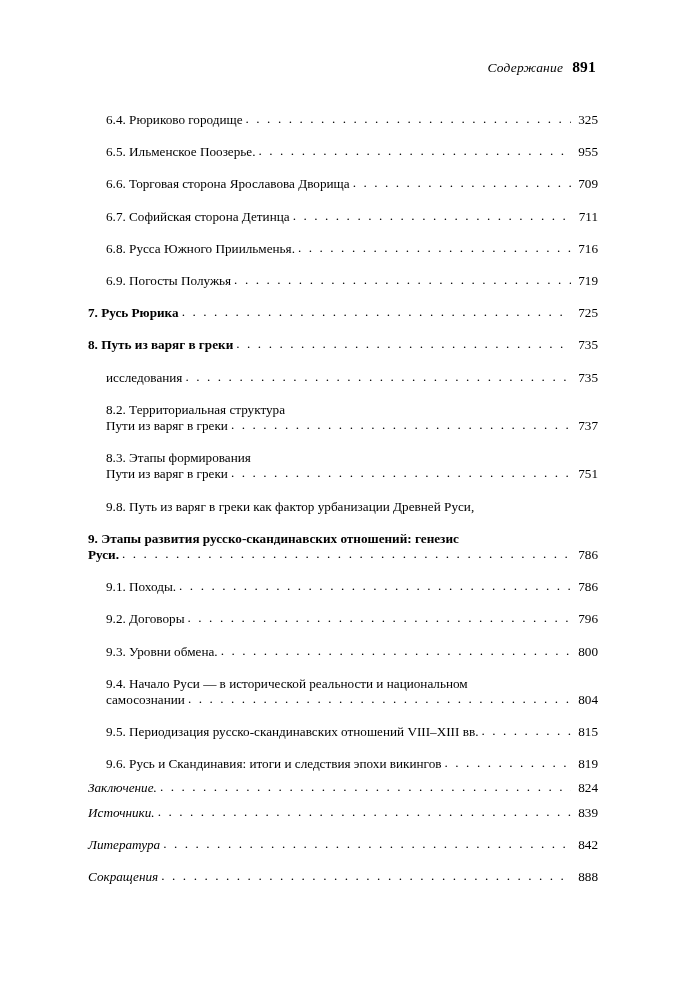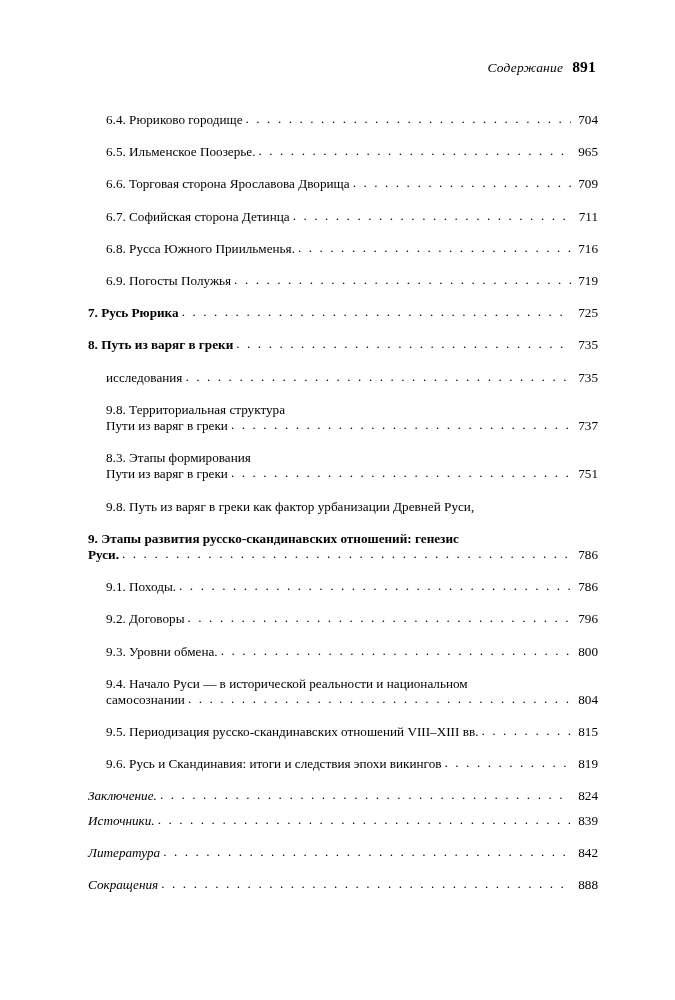--- a/index.html
+++ b/index.html
@@ -85,44 +85,44 @@
   
   .lvl1 { margin-left: 0px; }
   .lvl2 { margin-left: 18px; }
 
   .bold { font-weight: bold; }
   .italic { font-style: italic; }
 
   
   .gap-sm { margin-top: 16px; }
   .gap-md { margin-top: 9px; }
-  .gap-lg { margin-top: 15px; }
+  .gap-lg { margin-top: 7px; }
 </style>
 </head>
 <body>
 
 <div class="page">
 
   <div class="running-head">
     <span class="rh-title">Содержание</span><span class="rh-page">891</span>
   </div>
 
   <div class="toc" id="toc-root">
       <div class="entry lvl2 gap-sm">
         <div class="row">
           <span class="label">6.4. Рюриково городище</span>
           <span class="leader"></span>
-          <span class="pageno">704</span>
+          <span class="pageno">325</span>
         </div>
       </div>
       <div class="entry lvl2 gap-sm">
         <div class="row">
           <span class="label">6.5. Ильменское Поозерье.</span>
           <span class="leader"></span>
-          <span class="pageno">965</span>
+          <span class="pageno">955</span>
         </div>
       </div>
       <div class="entry lvl2 gap-sm">
         <div class="row">
           <span class="label">6.6. Торговая сторона Ярославова Дворища</span>
           <span class="leader"></span>
           <span class="pageno">709</span>
         </div>
       </div>
       <div class="entry lvl2 gap-sm">
@@ -162,21 +162,21 @@
       </div>
       <div class="entry lvl2 gap-sm">
         <div class="row">
           <span class="label">исследования</span>
           <span class="leader"></span>
           <span class="pageno">735</span>
         </div>
       </div>
       <div class="entry lvl2 gap-sm">
         <div class="row no-leader">
-          <span class="label">9.8. Территориальная структура</span>
+          <span class="label">8.2. Территориальная структура</span>
         </div>
         <div class="row">
           <span class="label">Пути из варяг в греки</span>
           <span class="leader"></span>
           <span class="pageno">737</span>
         </div>
       </div>
       <div class="entry lvl2 gap-sm">
         <div class="row no-leader">
           <span class="label">8.3. Этапы формирования</span>

